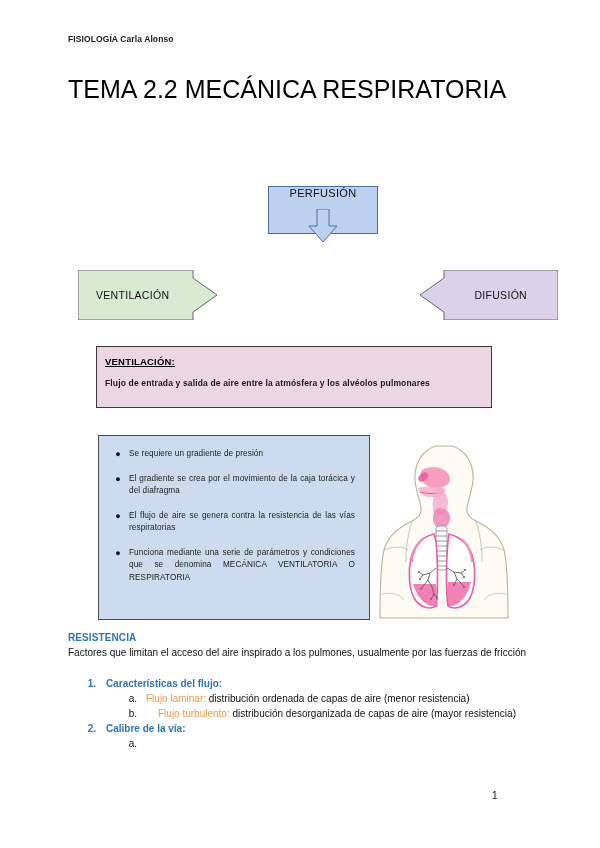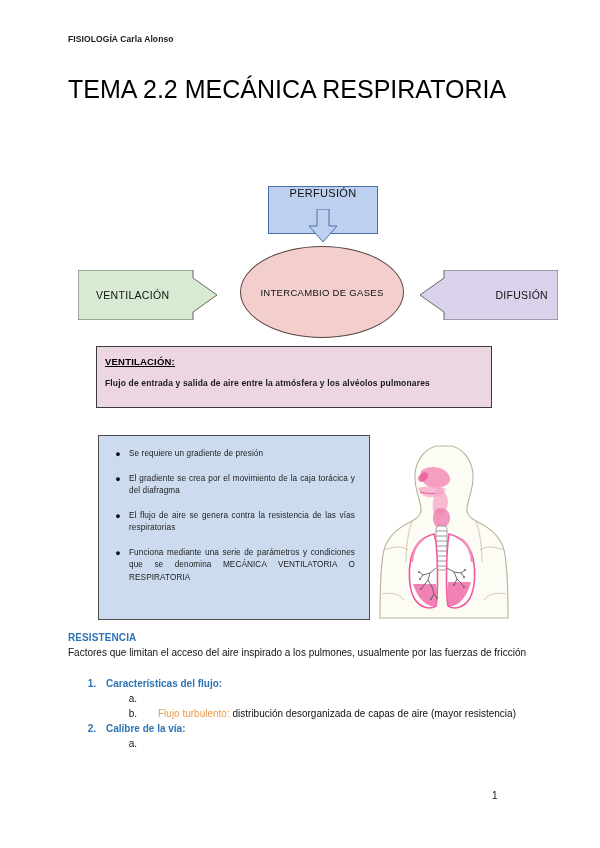--- a/index.html
+++ b/index.html
@@ -118,21 +118,21 @@
     position: absolute;
     top: 0;
     height: 100%;
     display: flex;
     align-items: center;
     font-size: 10.5px;
     letter-spacing: 0.3px;
     color: #111;
   }
   .label-ventilacion { left: 18px; }
-  .label-difusion { right: 10px; }
+  .label-difusion { right: 31px; }
 
   
   .def-box {
     position: absolute;
     left: 96px;
     top: 346px;
     width: 396px;
     height: 62px;
     background: #ecd6e2;
     border: 1px solid #3a3a3a;
@@ -288,23 +288,20 @@
     <div class="box-perfusion">
       <span>PERFUSIÓN</span>
     </div>
 
     <div class="arrow-down">
       <svg width="34" height="34" viewBox="0 0 34 34">
         <polygon points="11,0 23,0 23,17 31,17 17,33 3,17 11,17" fill="#bdd0ef" stroke="#4a6fa5" stroke-width="1"></polygon>
       </svg>
     </div>
 
-    <div class="ellipse-center">
-      <span>INTERCAMBIO DE GASES</span>
-    </div>
 
     <div class="arrow-left-block arrow-block">
       <svg width="166" height="50" viewBox="0 0 166 50">
         <polygon points="0,0 115,0 115,8 139,25 115,42 115,50 0,50" fill="#d9ead3" stroke="#666666" stroke-width="1"></polygon>
       </svg>
       <div class="arrow-label label-ventilacion">VENTILACIÓN</div>
     </div>
 
     <div class="arrow-right-block arrow-block">
       <svg width="160" height="50" viewBox="0 0 160 50">
@@ -426,20 +423,21 @@
   <div class="olist">
 
     <div>
       <div class="li-num">
         <div class="li-marker">1.</div>
         <div class="li-title">Características del flujo:</div>
       </div>
       <div class="sub-list">
         <div class="li-sub">
           <div class="li-sub-marker">a.</div>
+          <div class="li-sub-body"><span class="term-orange">Flujo laminar:</span><span> distribución ordenada de capas de aire (menor resistencia)</span></div>
         </div>
         <div class="li-sub">
           <div class="li-sub-marker">b.</div>
           <div class="li-sub-body justify"><span class="term-orange">Flujo turbulento:</span><span> distribución desorganizada de capas de aire (mayor resistencia)</span></div>
         </div>
       </div>
     </div>
 
     <div>
       <div class="li-num">

